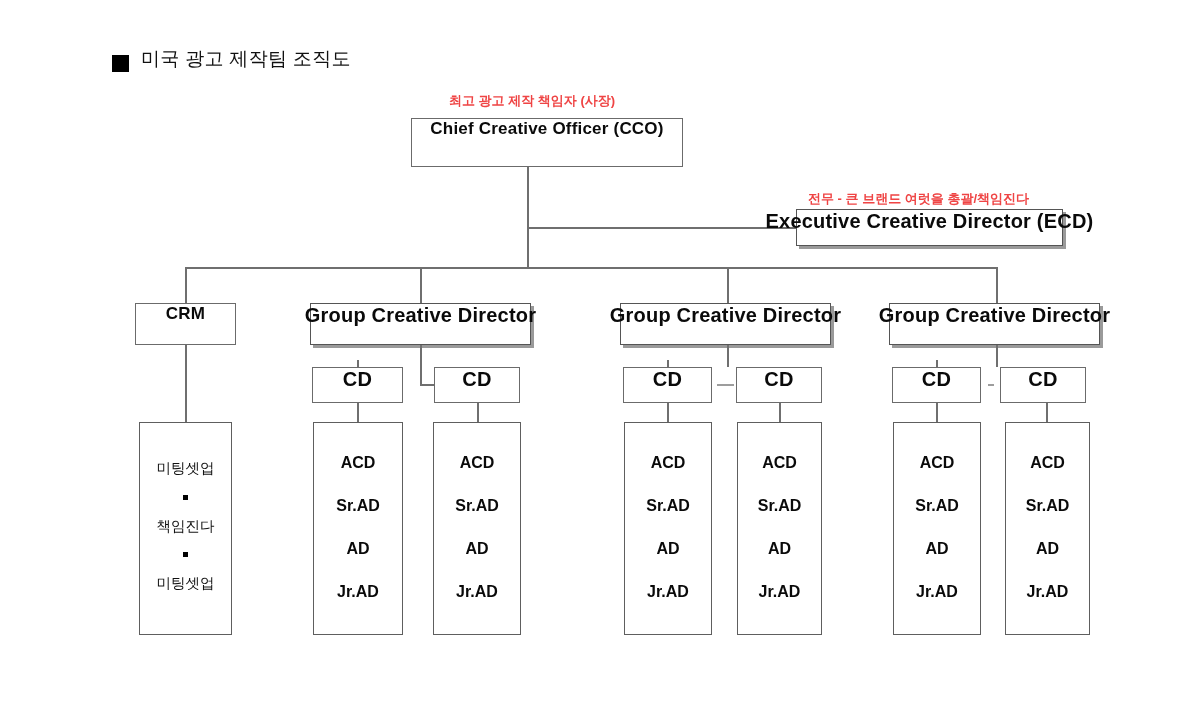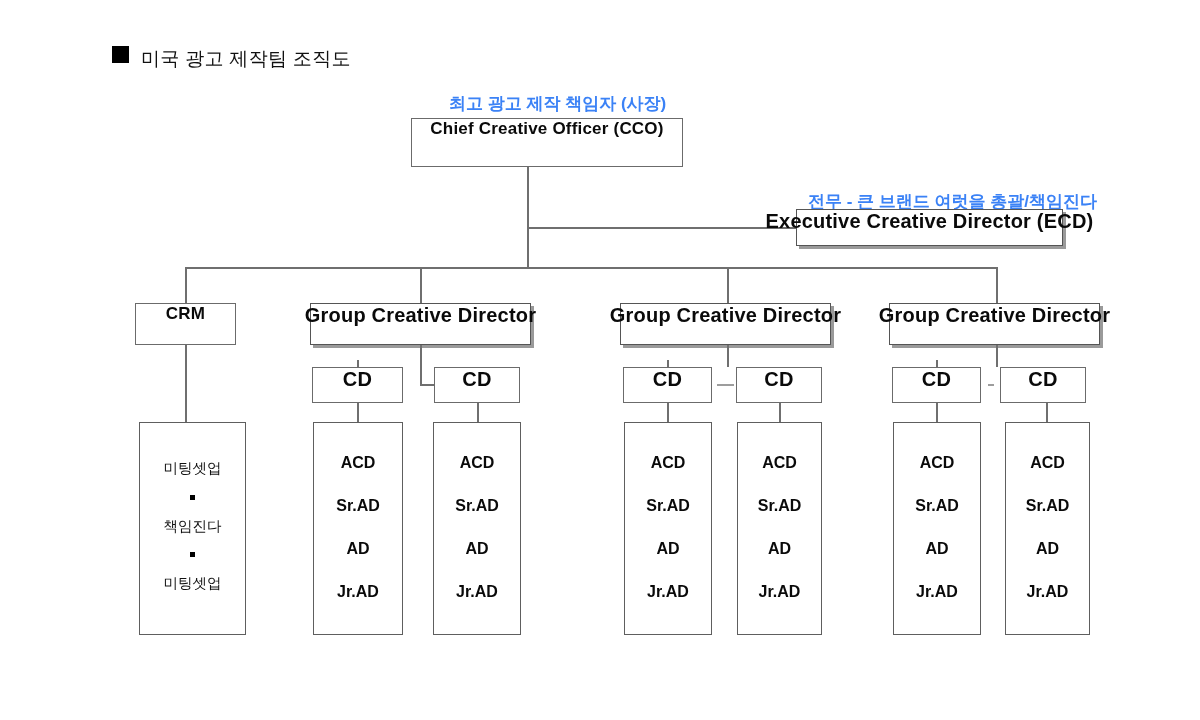--- a/index.html
+++ b/index.html
@@ -20,21 +20,21 @@
     height: 720px;
     background: #ffffff;
   }
 
   
   .title-row {
     position: absolute;
     left: 112px;
     top: 46px;
     display: flex;
-    align-items: flex-start;
+    align-items: flex-end;
     gap: 12px;
   }
   .title-bullet {
     width: 17px;
     height: 17px;
     background: #000000;
     display: block;
   }
   .title-text {
     font-size: 19px;
@@ -66,24 +66,24 @@
     white-space: nowrap;
     color: #0a0a0a;
   }
   .box-label.lg {
     font-size: 17px;
   }
 
   
   .caption {
     position: absolute;
-    font-size: 17px;
+    font-size: 13px;
     font-weight: 700;
     white-space: nowrap;
-    color: #3b82f6;
+    color: #ef4444;
   }
 
   
   .ln {
     position: absolute;
     background: #6f6f6f;
   }
   .ln.v { width: 1.6px; }
   .ln.h { height: 1.6px; }
   .ln.faint { background: #9d9d9d; }
@@ -166,21 +166,21 @@
   <div class="ln v" style="left:185px; top:267px; height:36px;"></div>
   <div class="ln v" style="left:420px; top:267px; height:36px;"></div>
   <div class="ln v" style="left:727px; top:267px; height:36px;"></div>
   <div class="ln v" style="left:996px; top:267px; height:36px;"></div>
 
   <div class="box" style="left:135px; top:303px; width:101px; height:42px;">
     <span class="box-label lg">CRM</span>
   </div>
   <div class="ln v" style="left:185px; top:345px; height:77px;"></div>
 
-  <div class="duty" style="left:139px; top:422px; width:107px; height:213px;">
+  <div class="duty" style="left:139px; top:422px; width:93px; height:213px;">
     <span class="duty-item">미팅셋업</span>
     <span class="duty-dot"></span>
     <span class="duty-item">책임진다</span>
     <span class="duty-dot"></span>
     <span class="duty-item">미팅셋업</span>
   </div>
 
   <div class="box shadow" style="left:310px; top:303px; width:221px; height:42px;">
     <span class="box-label">Group Creative Director</span>
   </div>

